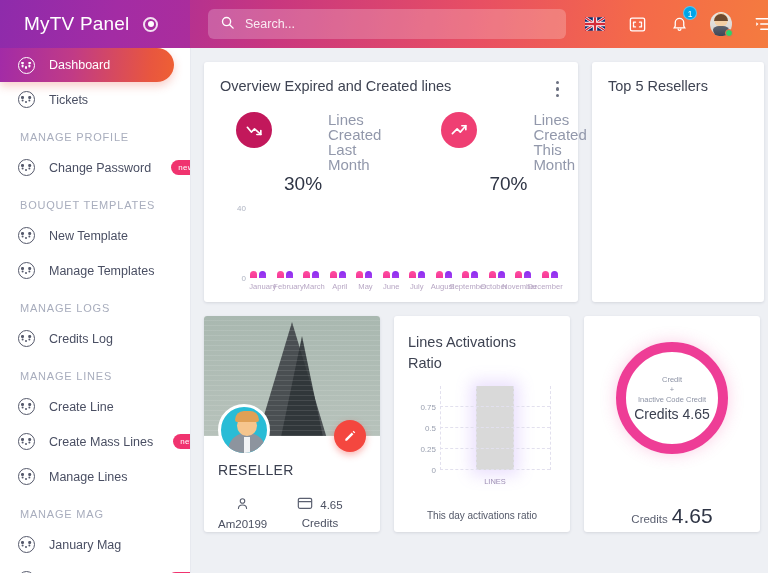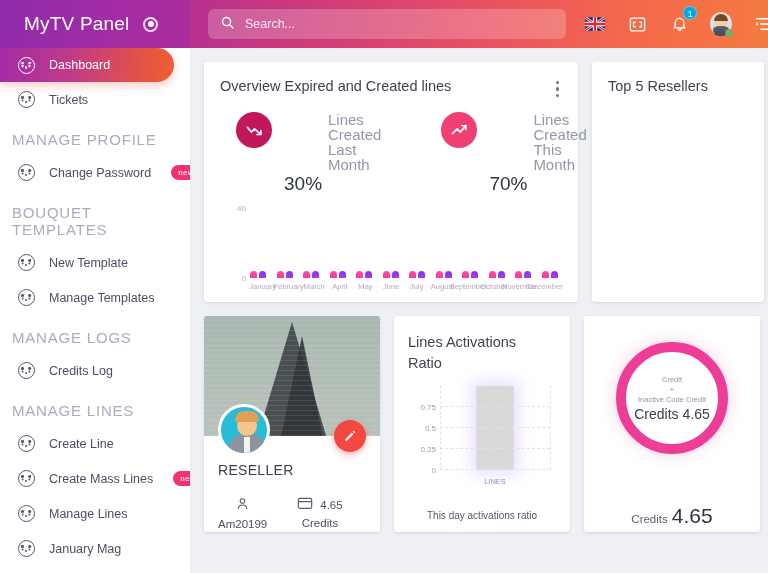--- a/index.html
+++ b/index.html
@@ -90,21 +90,21 @@
   .nav-ico::before, .nav-ico::after{
     content:""; position:absolute; width:2.6px;height:2.6px;border-radius:50%;background:#55596b;
   }
   .nav-ico::before{ left:2.4px; top:4.2px; box-shadow:7.2px 0 0 #55596b; }
   .nav-ico::after{ left:5.6px; top:8.6px; box-shadow:-3.4px -1.4px 0 #55596b, 3.4px -1.4px 0 #55596b;}
   .nav-item.active .nav-ico::before{ background:#fff; box-shadow:7.2px 0 0 #fff; }
   .nav-item.active .nav-ico::after{ background:#fff; box-shadow:-3.4px -1.4px 0 #fff, 3.4px -1.4px 0 #fff;}
 
   .nav-label{ white-space:nowrap;text-align:center; }
   .nav-group{
-    padding:14px 0 7px 12px; font-size:15px; letter-spacing:.8px;
+    padding:14px 0 7px 20px; font-size:11px; letter-spacing:.8px;
     color:#a8adbd; text-transform:uppercase;
   }
   .pill-new{
     background:#f0336f; color:#fff; font-size:8px; border-radius:9px;
     padding:2.5px 7px 3px; letter-spacing:.3px; margin-left:6px;
   }
 
   
   .main{
     position:absolute; top:48px; left:190px; right:0; bottom:0;
@@ -325,20 +325,21 @@
         </div>
         <div class="nav-item">
           <span class="nav-ico"></span>
           <span class="nav-label">Create Mass Lines</span>
           <span class="pill-new">new</span>
         </div>
         <div class="nav-item">
           <span class="nav-ico"></span>
           <span class="nav-label">Manage Lines</span>
         </div>
+        <div class="nav-group">MANAGE MAG</div>
         <div class="nav-item">
           <span class="nav-ico"></span>
           <span class="nav-label">January Mag</span>
         </div>
         <div class="nav-item">
           <span class="nav-ico"></span>
           <span class="nav-label">Create Mass Mag</span>
           <span class="pill-new">new</span>
         </div>
       </div>

